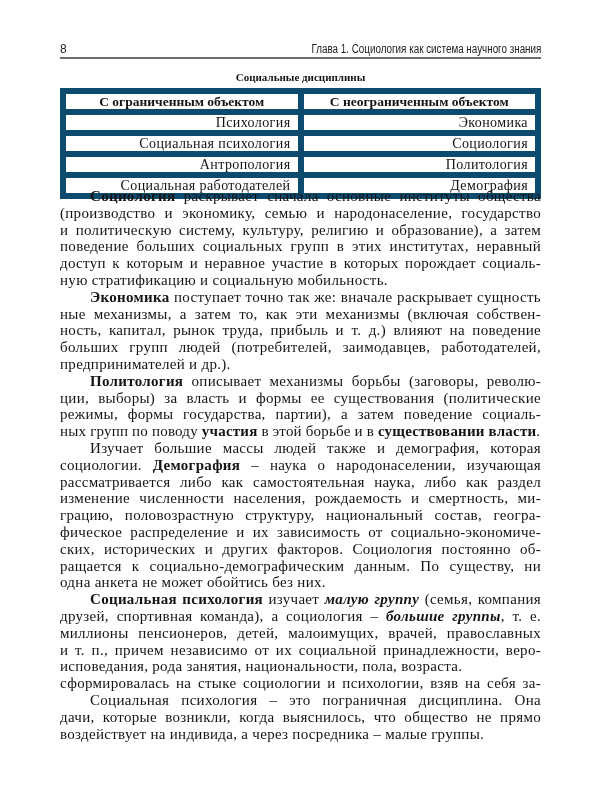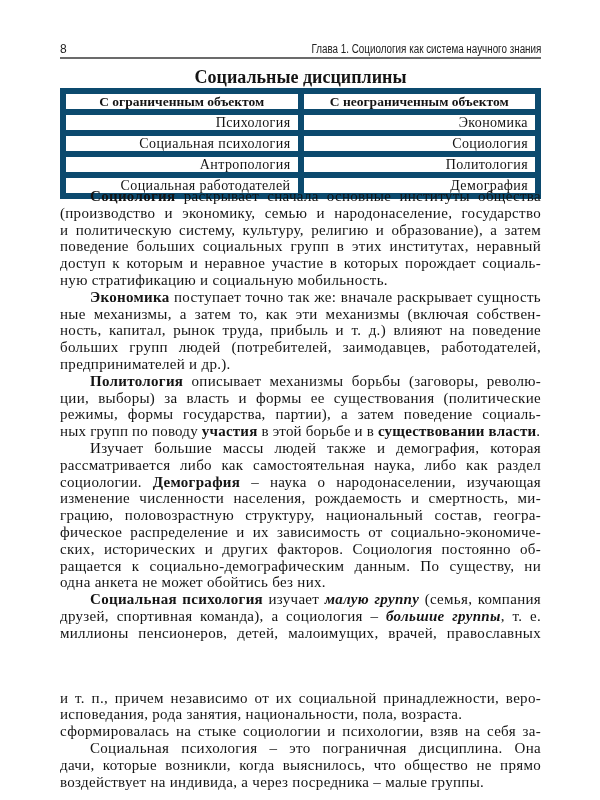--- a/index.html
+++ b/index.html
@@ -11,21 +11,21 @@
       font-family: "Liberation Sans", sans-serif; font-size: 12px; line-height: 14px; color: #222;
     }
     .running-header .page-num { position: absolute; left: 0; top: 0; }
     .running-header .chapter {
       position: absolute; right: 0; top: 0; white-space: nowrap;
       transform: scaleX(0.82); transform-origin: right center;
     }
 
     .table-title {
       position: absolute; left: 60px; top: 69px; width: 481px; text-align: center;
-      font-family: "Liberation Serif", serif; font-weight: bold; font-size: 18px; line-height: 16px;
+      font-family: "Liberation Serif", serif; font-weight: bold; font-size: 11px; line-height: 16px;
     }
     .disc-table {
       position: absolute; left: 60px; top: 88px; width: 481px;
       border-collapse: collapse; table-layout: fixed;
       font-family: "Liberation Serif", serif; font-size: 14px; letter-spacing: 0.4px;
     }
     .disc-table th, .disc-table td {
       border: 6px solid #0c4a6e; height: 15px; padding: 0 7px; line-height: 15px;
       white-space: nowrap; overflow: hidden;
     }
@@ -99,34 +99,34 @@
       <div class="para-line last" style="height: 16.8px;"><span>предпринимателей и др.).</span></div>
     </div>
     <div class="paragraph">
       <div class="para-line first" style="height: 16.8px;"><span class="seg-b">Политология</span><span> описывает механизмы борьбы (заговоры, револю-</span></div>
       <div class="para-line" style="height: 16.8px;"><span>ции, выборы) за власть и формы ее существования (политические</span></div>
       <div class="para-line" style="height: 16.8px;"><span>режимы, формы государства, партии), а затем поведение социаль-</span></div>
       <div class="para-line last" style="height: 16.8px; letter-spacing: 0.2px;"><span>ных групп по поводу </span><span class="seg-b">участия</span><span> в этой борьбе и в </span><span class="seg-b">существовании власти</span><span>.</span></div>
     </div>
     <div class="paragraph">
       <div class="para-line first" style="height: 16.8px;"><span>Изучает большие массы людей также и демография, которая</span></div>
+      <div class="para-line" style="height: 16.8px;"><span>социологии. </span><span class="seg-b">Демография</span><span> – наука о народонаселении, изучающая</span></div>
       <div class="para-line" style="height: 16.8px;"><span>рассматривается либо как самостоятельная наука, либо как раздел</span></div>
-      <div class="para-line" style="height: 16.8px;"><span>социологии. </span><span class="seg-b">Демография</span><span> – наука о народонаселении, изучающая</span></div>
       <div class="para-line" style="height: 16.8px;"><span>изменение численности населения, рождаемость и смертность, ми-</span></div>
       <div class="para-line" style="height: 16.8px;"><span>грацию, половозрастную структуру, национальный состав, геогра-</span></div>
       <div class="para-line" style="height: 16.8px;"><span>фическое распределение и их зависимость от социально-экономиче-</span></div>
       <div class="para-line" style="height: 16.8px;"><span>ских, исторических и других факторов. Социология постоянно об-</span></div>
       <div class="para-line" style="height: 16.8px;"><span>ращается к социально-демографическим данным. По существу, ни</span></div>
       <div class="para-line last" style="height: 16.8px;"><span>одна анкета не может обойтись без них.</span></div>
     </div>
     <div class="paragraph">
       <div class="para-line first" style="height: 16.8px;"><span class="seg-b">Социальная психология</span><span> изучает </span><span class="seg-bi">малую группу</span><span> (семья, компания</span></div>
       <div class="para-line" style="height: 16.8px;"><span>друзей, спортивная команда), а социология – </span><span class="seg-bi">большие группы</span><span>, т. е.</span></div>
       <div class="para-line" style="height: 16.8px;"><span>миллионы пенсионеров, детей, малоимущих, врачей, православных</span></div>
-      <div class="para-line" style="height: 16.8px; margin-top: 48px;"><span>и т. п., причем независимо от их социальной принадлежности, веро-</span></div>
+      <div class="para-line" style="height: 16.8px;"><span>и т. п., причем независимо от их социальной принадлежности, веро-</span></div>
       <div class="para-line last" style="height: 16.8px;"><span>исповедания, рода занятия, национальности, пола, возраста.</span></div>
     </div>
     <div class="paragraph">
       <div class="para-line" style="height: 16.8px;"><span>сформировалась на стыке социологии и психологии, взяв на себя за-</span></div>
       <div class="para-line first" style="height: 16.8px;"><span>Социальная психология – это пограничная дисциплина. Она</span></div>
       <div class="para-line" style="height: 16.8px;"><span>дачи, которые возникли, когда выяснилось, что общество не прямо</span></div>
       <div class="para-line last" style="height: 16.8px;"><span>воздействует на индивида, а через посредника – малые группы.</span></div>
     </div>
   </div>
 

